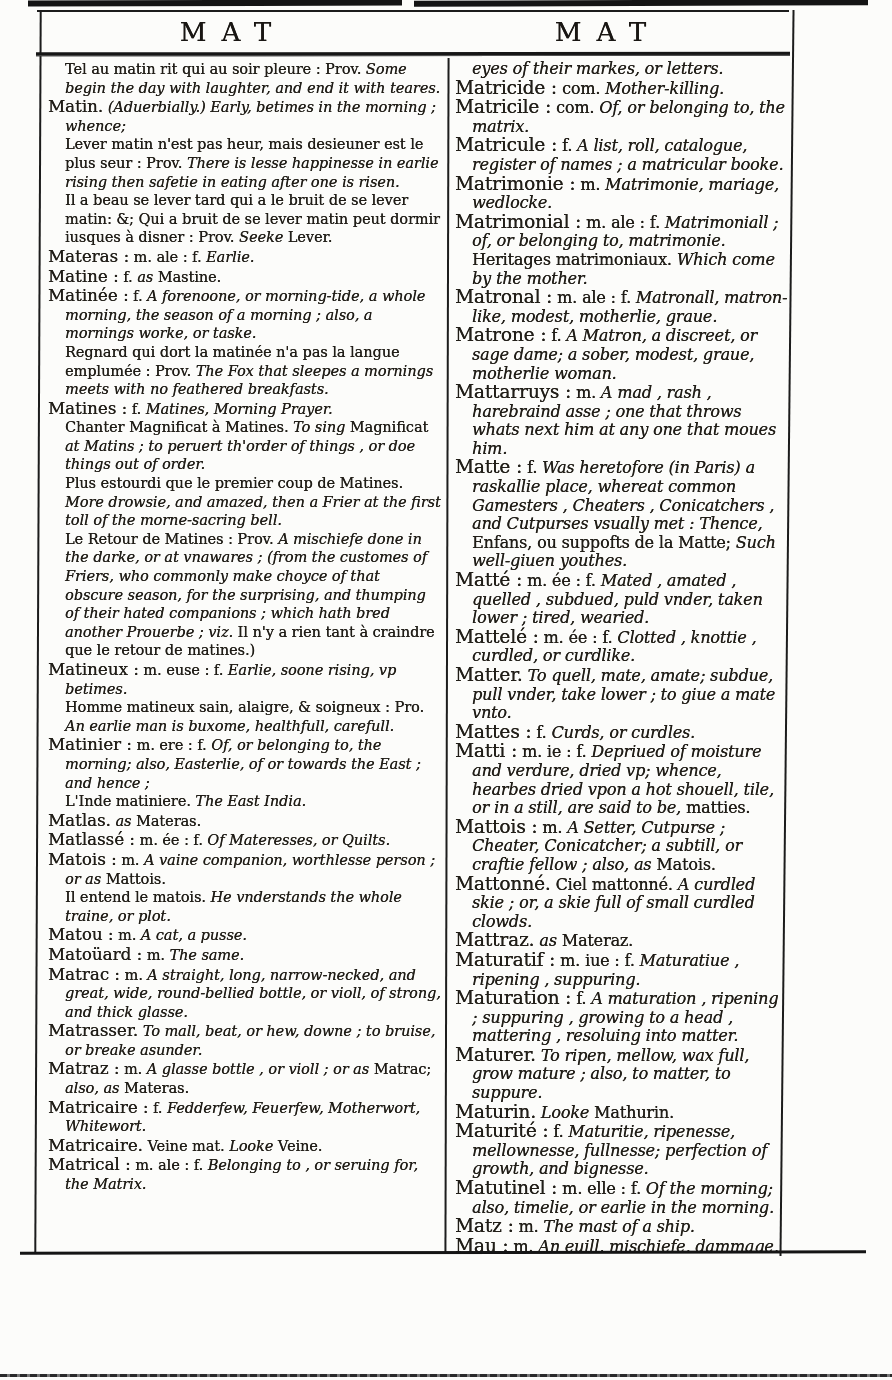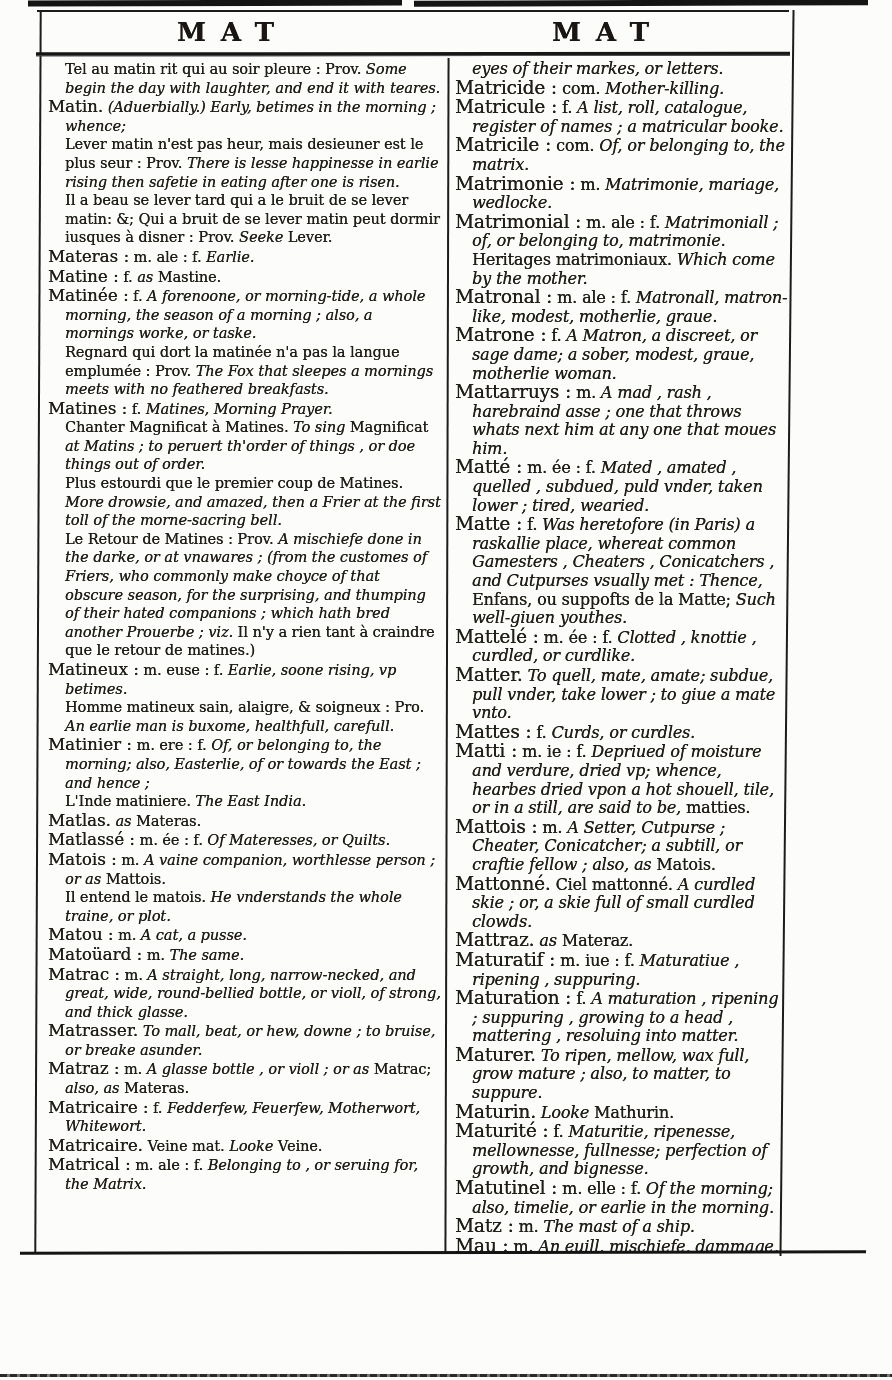--- a/index.html
+++ b/index.html
@@ -9,21 +9,21 @@
     font-family:"DejaVu Serif","Liberation Serif",serif;
     text-shadow:0.25px 0 0 currentColor;
   }
   .scan-edge-top{position:absolute;top:0;height:6px;background:#141414;}
   .scan-edge-top.a{left:28px;width:374px;transform:rotate(-0.15deg);}
   .scan-edge-top.b{left:414px;width:454px;transform:rotate(-0.2deg);}
   .frame-top{position:absolute;left:37px;top:10px;width:752px;height:2px;background:#1c1c1c;}
   .frame-left{position:absolute;left:37px;top:10px;width:2px;height:1243px;background:#1c1c1c;transform:rotate(0.25deg);}
   .frame-right{position:absolute;left:786px;top:10px;width:2px;height:1246px;background:#1c1c1c;transform:rotate(0.6deg);}
   .header-row{position:absolute;left:38px;top:17px;width:750px;display:flex;}
-  .running-head{flex:1;text-align:center;font-size:26px;font-weight:bold;letter-spacing:15px;text-indent:15px;color:#191613;}
+  .running-head{flex:1;text-align:center;font-size:26px;font-weight:normal;letter-spacing:15px;text-indent:15px;color:#191613;}
   .header-rule{position:absolute;left:36px;top:52px;width:754px;height:3px;background:#161616;border-bottom:1px solid #555;transform:rotate(-0.05deg);}
   .col-divider{position:absolute;left:446px;top:58px;width:2px;height:1194px;background:#1d1d1d;transform:rotate(0.15deg);}
   .bottom-rule{position:absolute;left:20px;top:1251px;width:846px;height:3px;background:#141414;transform:rotate(-0.1deg);}
   .scan-edge-bottom{position:absolute;left:0;top:1374px;width:892px;height:3px;
     background:repeating-linear-gradient(90deg,#2a2a2a 0 7px,#777 7px 10px);}
   .columns{position:absolute;left:48px;top:60px;width:740px;height:1192px;overflow:hidden;}
   .col{position:absolute;top:0;}
   .col-left{left:0;width:394px;font-size:14.4px;line-height:18.6px;}
   .col-right{left:407px;width:333px;font-size:16px;line-height:18.6px;letter-spacing:-0.15px;}
   p.para{margin:0;}
@@ -76,30 +76,30 @@
       <p class="para entry"><span class="seg-h">Matrac :</span><span class="seg-r"> m.</span><span class="seg-i"> A straight, long, narrow-necked, and great, wide, round-bellied bottle, or violl, of strong, and thick glasse.</span></p>
       <p class="para entry"><span class="seg-h">Matrasser.</span><span class="seg-i"> To mall, beat, or hew, downe ; to bruise, or breake asunder.</span></p>
       <p class="para entry"><span class="seg-h">Matraz :</span><span class="seg-r"> m.</span><span class="seg-i"> A glasse bottle , or violl ; or as</span><span class="seg-r"> Matrac;</span><span class="seg-i"> also, as</span><span class="seg-r"> Materas.</span></p>
       <p class="para entry"><span class="seg-h">Matricaire :</span><span class="seg-r"> f.</span><span class="seg-i"> Fedderfew, Feuerfew, Motherwort, Whitewort.</span></p>
       <p class="para entry"><span class="seg-h">Matricaire.</span><span class="seg-r"> Veine mat.</span><span class="seg-i"> Looke</span><span class="seg-r"> Veine.</span></p>
       <p class="para entry"><span class="seg-h">Matrical :</span><span class="seg-r"> m. ale : f.</span><span class="seg-i"> Belonging to , or seruing for, the Matrix.</span></p>
     </div>
   <div class="col col-right">
   <p class="para sub"><span class="seg-i">eyes of their markes, or letters.</span></p>
       <p class="para entry"><span class="seg-h">Matricide :</span><span class="seg-r"> com.</span><span class="seg-i"> Mother-killing.</span></p>
+      <p class="para entry"><span class="seg-h">Matricile :</span><span class="seg-r"> com.</span><span class="seg-i"> Of, or belonging to, the matrix.</span></p>
       <p class="para entry"><span class="seg-h">Matricule :</span><span class="seg-r"> f.</span><span class="seg-i"> A list, roll, catalogue, register of names ; a matricular booke.</span></p>
-      <p class="para entry"><span class="seg-h">Matricile :</span><span class="seg-r"> com.</span><span class="seg-i"> Of, or belonging to, the matrix.</span></p>
       <p class="para entry"><span class="seg-h">Matrimonie :</span><span class="seg-r"> m.</span><span class="seg-i"> Matrimonie, mariage, wedlocke.</span></p>
       <p class="para entry"><span class="seg-h">Matrimonial :</span><span class="seg-r"> m. ale : f.</span><span class="seg-i"> Matrimoniall ; of, or belonging to, matrimonie.</span></p>
       <p class="para sub"><span class="seg-r">Heritages matrimoniaux.</span><span class="seg-i"> Which come by the mother.</span></p>
       <p class="para entry"><span class="seg-h">Matronal :</span><span class="seg-r"> m. ale : f.</span><span class="seg-i"> Matronall, matron-like, modest, motherlie, graue.</span></p>
       <p class="para entry"><span class="seg-h">Matrone :</span><span class="seg-r"> f.</span><span class="seg-i"> A Matron, a discreet, or sage dame; a sober, modest, graue, motherlie woman.</span></p>
       <p class="para entry"><span class="seg-h">Mattarruys :</span><span class="seg-r"> m.</span><span class="seg-i"> A mad , rash , harebraind asse ; one that throws whats next him at any one that moues him.</span></p>
+      <p class="para entry"><span class="seg-h">Matte :</span><span class="seg-r"> f.</span><span class="seg-i"> Was heretofore (in Paris) a raskallie place, whereat common Gamesters , Cheaters , Conicatchers , and Cutpurses vsually met : Thence,</span><span class="seg-r"> Enfans, ou suppofts de la Matte;</span><span class="seg-i"> Such well-giuen youthes.</span></p>
       <p class="para entry"><span class="seg-h">Matté :</span><span class="seg-r"> m. ée : f.</span><span class="seg-i"> Mated , amated , quelled , subdued, puld vnder, taken lower ; tired, wearied.</span></p>
-      <p class="para entry"><span class="seg-h">Matte :</span><span class="seg-r"> f.</span><span class="seg-i"> Was heretofore (in Paris) a raskallie place, whereat common Gamesters , Cheaters , Conicatchers , and Cutpurses vsually met : Thence,</span><span class="seg-r"> Enfans, ou suppofts de la Matte;</span><span class="seg-i"> Such well-giuen youthes.</span></p>
       <p class="para entry"><span class="seg-h">Mattelé :</span><span class="seg-r"> m. ée : f.</span><span class="seg-i"> Clotted , knottie , curdled, or curdlike.</span></p>
       <p class="para entry"><span class="seg-h">Matter.</span><span class="seg-i"> To quell, mate, amate; subdue, pull vnder, take lower ; to giue a mate vnto.</span></p>
       <p class="para entry"><span class="seg-h">Mattes :</span><span class="seg-r"> f.</span><span class="seg-i"> Curds, or curdles.</span></p>
       <p class="para entry"><span class="seg-h">Matti :</span><span class="seg-r"> m. ie : f.</span><span class="seg-i"> Depriued of moisture and verdure, dried vp; whence, hearbes dried vpon a hot shouell, tile, or in a still, are said to be,</span><span class="seg-r"> matties.</span></p>
       <p class="para entry"><span class="seg-h">Mattois :</span><span class="seg-r"> m.</span><span class="seg-i"> A Setter, Cutpurse ; Cheater, Conicatcher; a subtill, or craftie fellow ; also, as</span><span class="seg-r"> Matois.</span></p>
       <p class="para entry"><span class="seg-h">Mattonné.</span><span class="seg-r"> Ciel mattonné.</span><span class="seg-i"> A curdled skie ; or, a skie full of small curdled clowds.</span></p>
       <p class="para entry"><span class="seg-h">Mattraz.</span><span class="seg-i"> as</span><span class="seg-r"> Materaz.</span></p>
       <p class="para entry"><span class="seg-h">Maturatif :</span><span class="seg-r"> m. iue : f.</span><span class="seg-i"> Maturatiue , ripening , suppuring.</span></p>
       <p class="para entry"><span class="seg-h">Maturation :</span><span class="seg-r"> f.</span><span class="seg-i"> A maturation , ripening ; suppuring , growing to a head , mattering , resoluing into matter.</span></p>
       <p class="para entry"><span class="seg-h">Maturer.</span><span class="seg-i"> To ripen, mellow, wax full, grow mature ; also, to matter, to suppure.</span></p>

